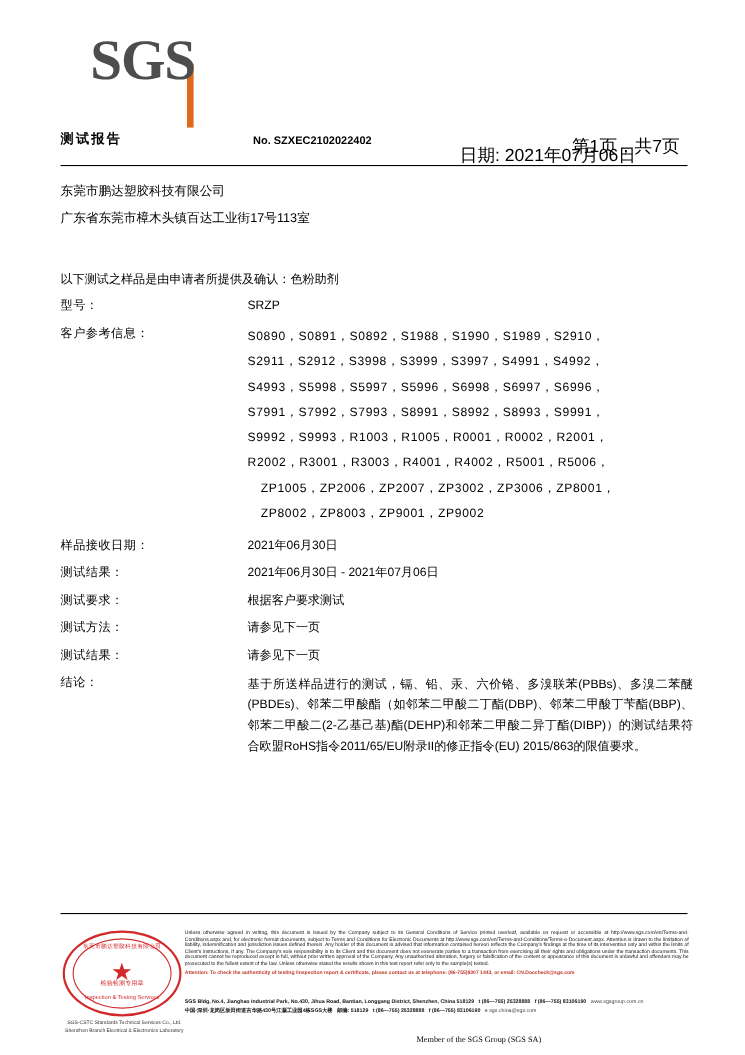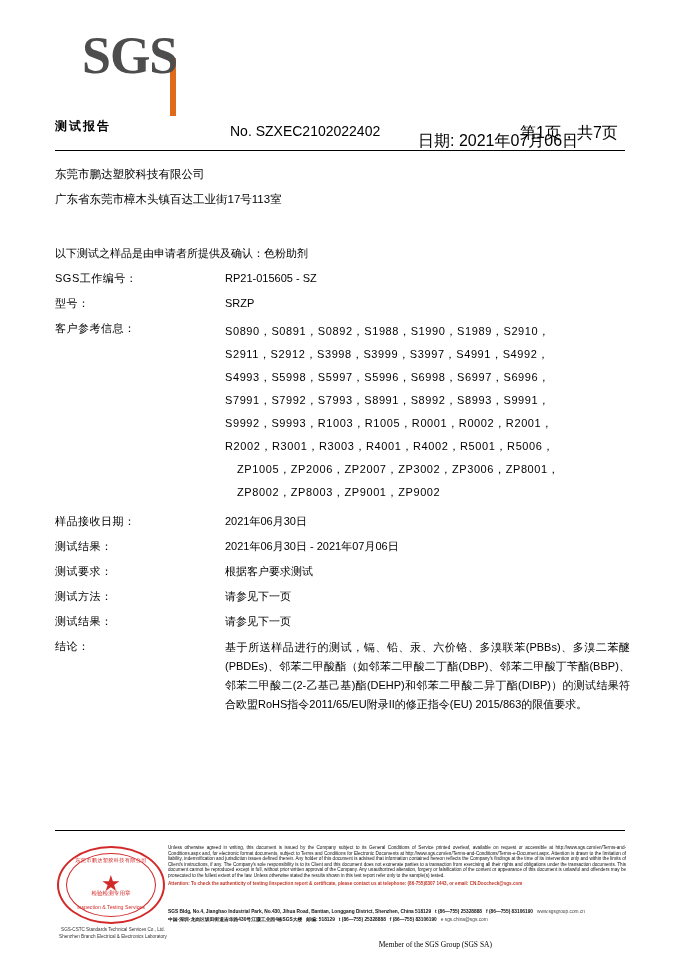--- a/index.html
+++ b/index.html
@@ -63,21 +63,22 @@
     left: 0;
     top: 0;
     font-size: 12px;
     font-weight: bold;
     letter-spacing: 2px;
   }
   .doc-no {
     position: absolute;
     left: 175px;
     top: 5px;
-    font-size: 14px;
+    font-size: 10px;
+    font-weight: bold;
   }
   .doc-date {
     position: absolute;
     left: 363px;
     top: 13px;
     font-size: 16px;
   }
   .doc-page {
     position: absolute;
     left: 465px;
@@ -294,24 +295,20 @@
 
   <div class="company">
     <div>东莞市鹏达塑胶科技有限公司</div>
     <div>广东省东莞市樟木头镇百达工业街17号113室</div>
   </div>
 
   <div class="statement">以下测试之样品是由申请者所提供及确认：色粉助剂</div>
 
   <div class="fields">
 
-    <div class="field-row">
-      <div class="field-label">SGS工作编号：</div>
-      <div class="field-value">RP21-015605 - SZ</div>
-    </div>
 
     <div class="field-row">
       <div class="field-label">型号：</div>
       <div class="field-value">SRZP</div>
     </div>
 
     <div class="field-row refblock">
       <div class="field-label">客户参考信息：</div>
       <div class="field-value">
         <div class="ref-line">S0890，S0891，S0892，S1988，S1990，S1989，S2910，</div>

